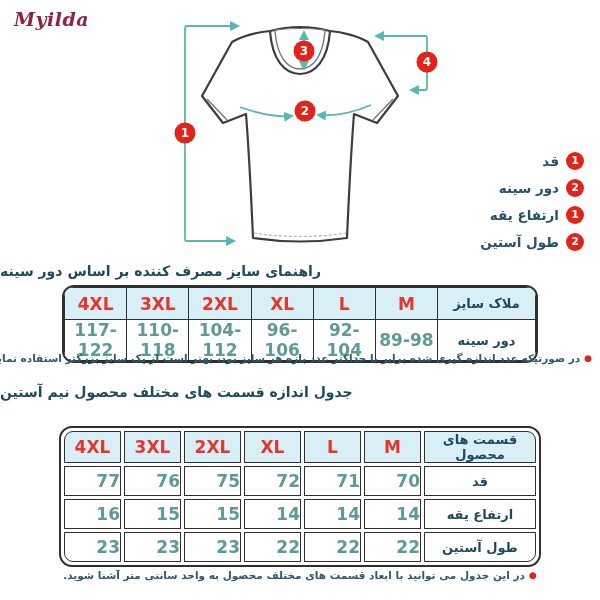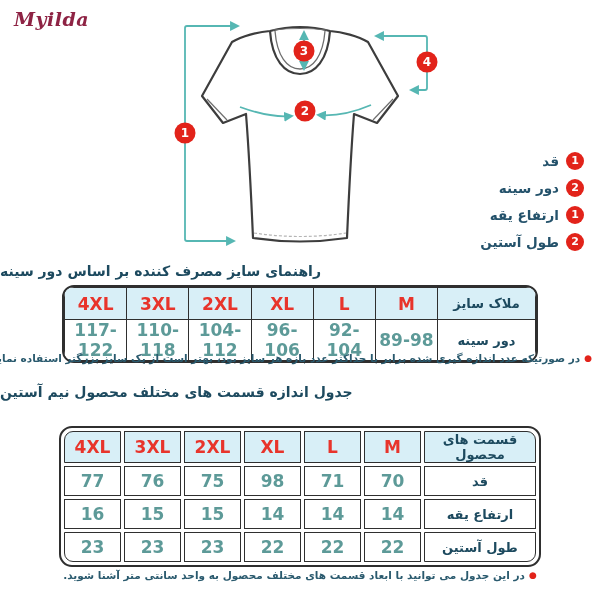--- a/index.html
+++ b/index.html
@@ -50,21 +50,21 @@
   .tbl1 col.c-lbl{width:98px;}
   .tbl1 .head th{height:31px;}
   .tbl1 td{height:27px;}
   .tbl1 .val{font-size:17px;}
   
   .tbl2{top:426px;border-radius:13px;padding:0px;}
   .tbl2 table{width:478px;border-collapse:separate;border-spacing:3px;}
   .tbl2 col.c-lbl{width:112px;}
   .tbl2 .head th{height:28px;}
   .tbl2 td{height:28px;}
-  .tbl2 .val{font-size:17px;}
+  .tbl2 .val{font-size:17px;text-align:right;}
   .tbl2 tr:first-child th:first-child{border-top-right-radius:9px;}
   .tbl2 tr:first-child th:last-child{border-top-left-radius:9px;}
   .tbl2 tr:last-child td:first-child{border-bottom-right-radius:9px;}
   .tbl2 tr:last-child td:last-child{border-bottom-left-radius:9px;}
   
   .notes{position:absolute;top:350px;right:8px;width:586px;text-align:right;}
   .note{font-size:10.5px;font-weight:bold;color:#2a5a6e;line-height:17px;white-space:nowrap;}
   .bullet{color:#e2231a;font-size:9px;vertical-align:1px;margin-left:4px;}
   .footnote{
     position:absolute;top:569px;left:0;width:600px;text-align:center;
@@ -212,21 +212,21 @@
       <th class="size">L</th>
       <th class="size">XL</th>
       <th class="size">2XL</th>
       <th class="size">3XL</th>
       <th class="size">4XL</th>
     </tr>
     <tr>
       <td class="lblcell">قد</td>
       <td class="val">70</td>
       <td class="val">71</td>
-      <td class="val">98</td>
+      <td class="val">72</td>
       <td class="val">75</td>
       <td class="val">76</td>
       <td class="val">77</td>
     </tr>
     <tr>
       <td class="lblcell">ارتفاع یقه</td>
       <td class="val">14</td>
       <td class="val">14</td>
       <td class="val">14</td>
       <td class="val">15</td>

